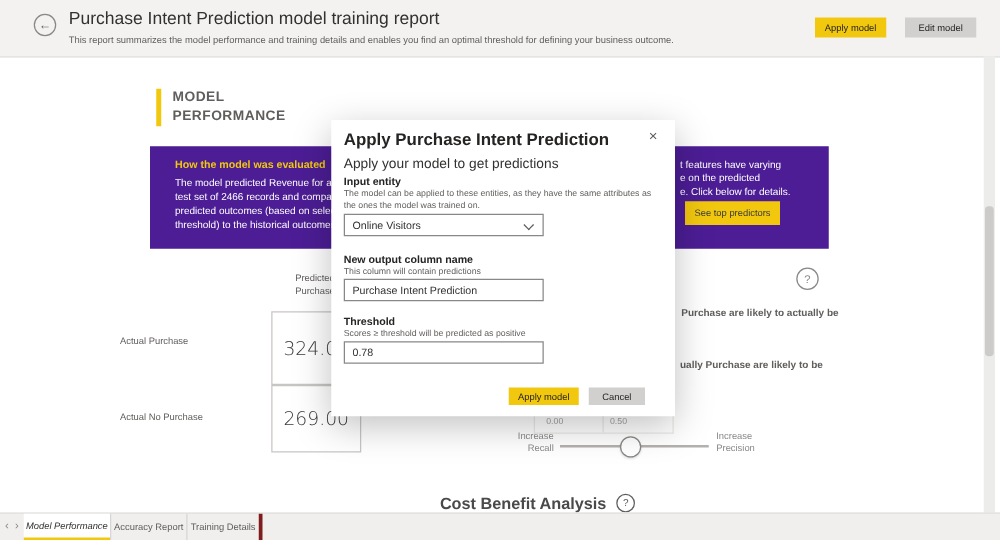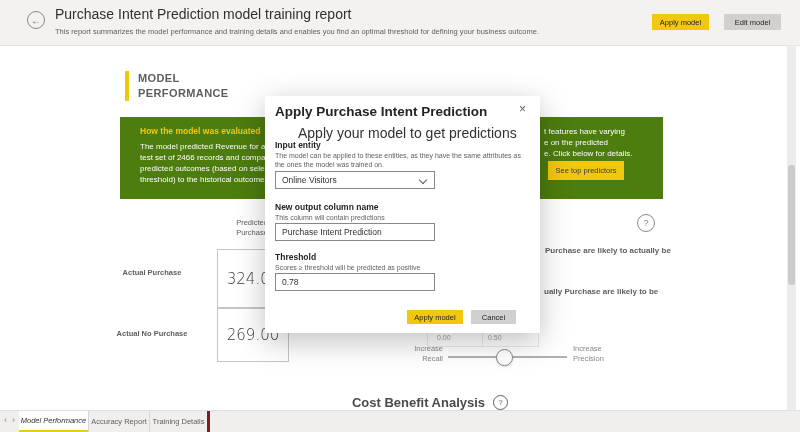--- a/index.html
+++ b/index.html
@@ -19,32 +19,32 @@
 
   
   .scrollbar{position:absolute;left:787px;top:45px;width:9px;height:387px;background:#ececeb;}
   .scroll-thumb{position:absolute;left:1px;top:120px;width:7px;height:120px;background:#cdcbc9;border-radius:3px;}
 
   
   .sec-title{position:absolute;left:125px;top:71px;border-left:4px solid #F2C80F;padding-left:9px;
              font-size:11px;font-weight:bold;color:#605e5c;letter-spacing:.4px;line-height:15px;}
 
   
-  .banner{position:absolute;left:120px;top:117px;width:543px;height:82px;background:#4d7c0f;}
+  .banner{position:absolute;left:120px;top:117px;width:543px;height:82px;background:#4c1d95;}
   .banner-left{position:absolute;left:20px;top:9px;width:260px;overflow:hidden;}
   .banner-head{font-size:8.5px;font-weight:bold;color:#F2C80F;margin-bottom:5px;white-space:nowrap;}
   .banner-line{font-size:8px;color:#ffffff;line-height:11px;white-space:nowrap;}
   .banner-right{position:absolute;left:424px;top:9px;width:118px;}
   .banner-btn{position:absolute;left:428px;top:44px;width:76px;height:19px;background:#F2C80F;color:#3b3a39;
               font-size:7.5px;display:flex;align-items:center;justify-content:center;cursor:pointer;}
 
   
   .mx-colhead{position:absolute;left:217px;top:218px;width:70px;text-align:center;font-size:7.5px;
               color:#605e5c;line-height:10px;}
-  .mx-label{position:absolute;width:112px;text-align:center;font-size:7.5px;color:#605e5c;font-weight:bold;}
+  .mx-label{position:absolute;width:112px;text-align:left;font-size:7.5px;color:#605e5c;}
   .mx-label.r1{left:96px;top:268px;}
   .mx-label.r2{left:96px;top:329px;}
   .mx-cell{position:absolute;border:1px solid #c8c6c4;display:flex;align-items:center;justify-content:center;
            font-family:"DejaVu Sans",sans-serif;font-weight:300;font-size:15px;color:#3b3a39;background:#fff;}
   .mx-c11{left:217px;top:249px;width:70px;height:57px;}
   .mx-c12{left:289px;top:249px;width:66px;height:57px;}
   .mx-c21{left:217px;top:308px;width:70px;height:52px;}
   .mx-c22{left:289px;top:308px;width:66px;height:52px;}
 
   
@@ -83,21 +83,21 @@
        font-size:7.5px;color:#605e5c;cursor:pointer;box-sizing:border-box;}
   .tab.active{left:19px;width:69px;background:#fff;border-bottom:2px solid #F2C80F;color:#323130;font-style:italic;}
   .tab.t2{left:88px;width:62px;border-left:1px solid #d8d6d4;border-right:1px solid #d8d6d4;}
   .tab.t3{left:150px;width:60px;border-right:3px solid #7f1d1d;}
 
   
   .modal{position:absolute;left:265px;top:96px;width:275px;height:237px;background:#fff;z-index:10;
          box-shadow:0 8px 28px rgba(0,0,0,.25);}
   .m-title{position:absolute;left:10px;top:8px;font-size:13.5px;font-weight:600;color:#252423;}
   .m-close{position:absolute;left:254px;top:6px;font-size:12px;color:#605e5c;cursor:pointer;}
-  .m-sub{position:absolute;left:10px;top:29px;font-size:14px;color:#323130;margin-left:23px;}
+  .m-sub{position:absolute;left:10px;top:29px;font-size:11px;color:#323130;}
   .m-sect{position:absolute;left:10px;font-size:8.5px;font-weight:bold;color:#252423;}
   .m-desc{position:absolute;left:10px;font-size:7px;color:#605e5c;line-height:9px;width:252px;}
   .m-box{position:absolute;left:10px;width:160px;height:18px;border:1px solid #8a8886;box-sizing:border-box;
          font-size:8.5px;color:#323130;background:#fff;}
   .m-dropdown{display:flex;align-items:center;padding-left:6px;cursor:pointer;}
   .m-chev{position:absolute;right:8px;top:5px;width:5px;height:5px;border-right:1px solid #605e5c;
           border-bottom:1px solid #605e5c;transform:rotate(45deg);}
   .m-input{padding:0 0 0 6px;font-family:"Liberation Sans",sans-serif;outline:none;}
   .m-btn{position:absolute;top:214px;height:14px;display:flex;align-items:center;justify-content:center;
          font-size:7.5px;color:#252423;cursor:pointer;}

